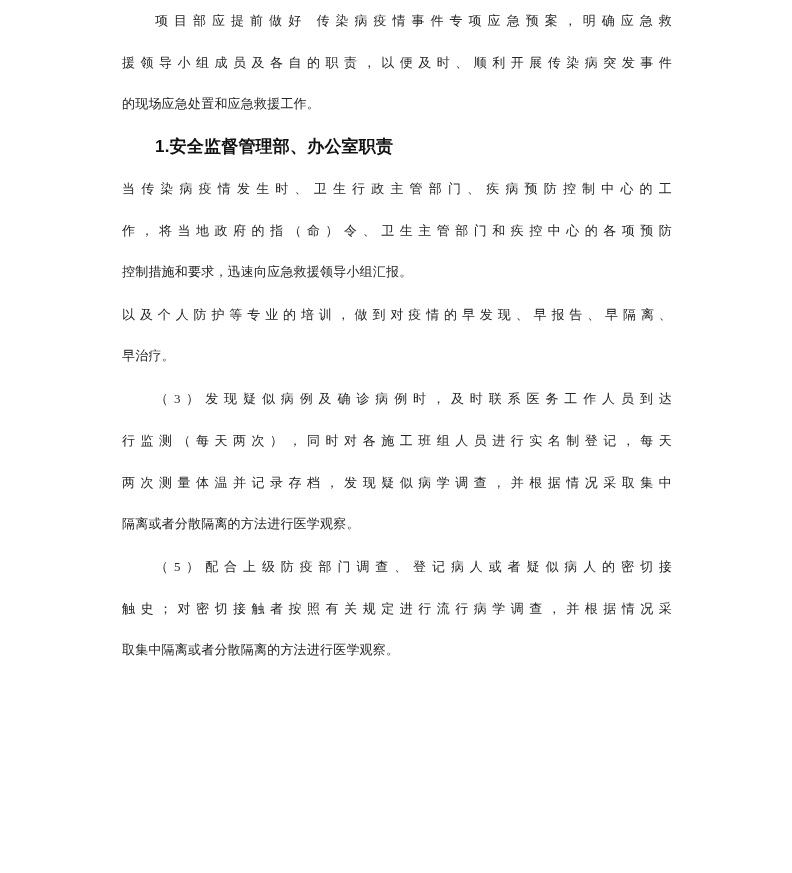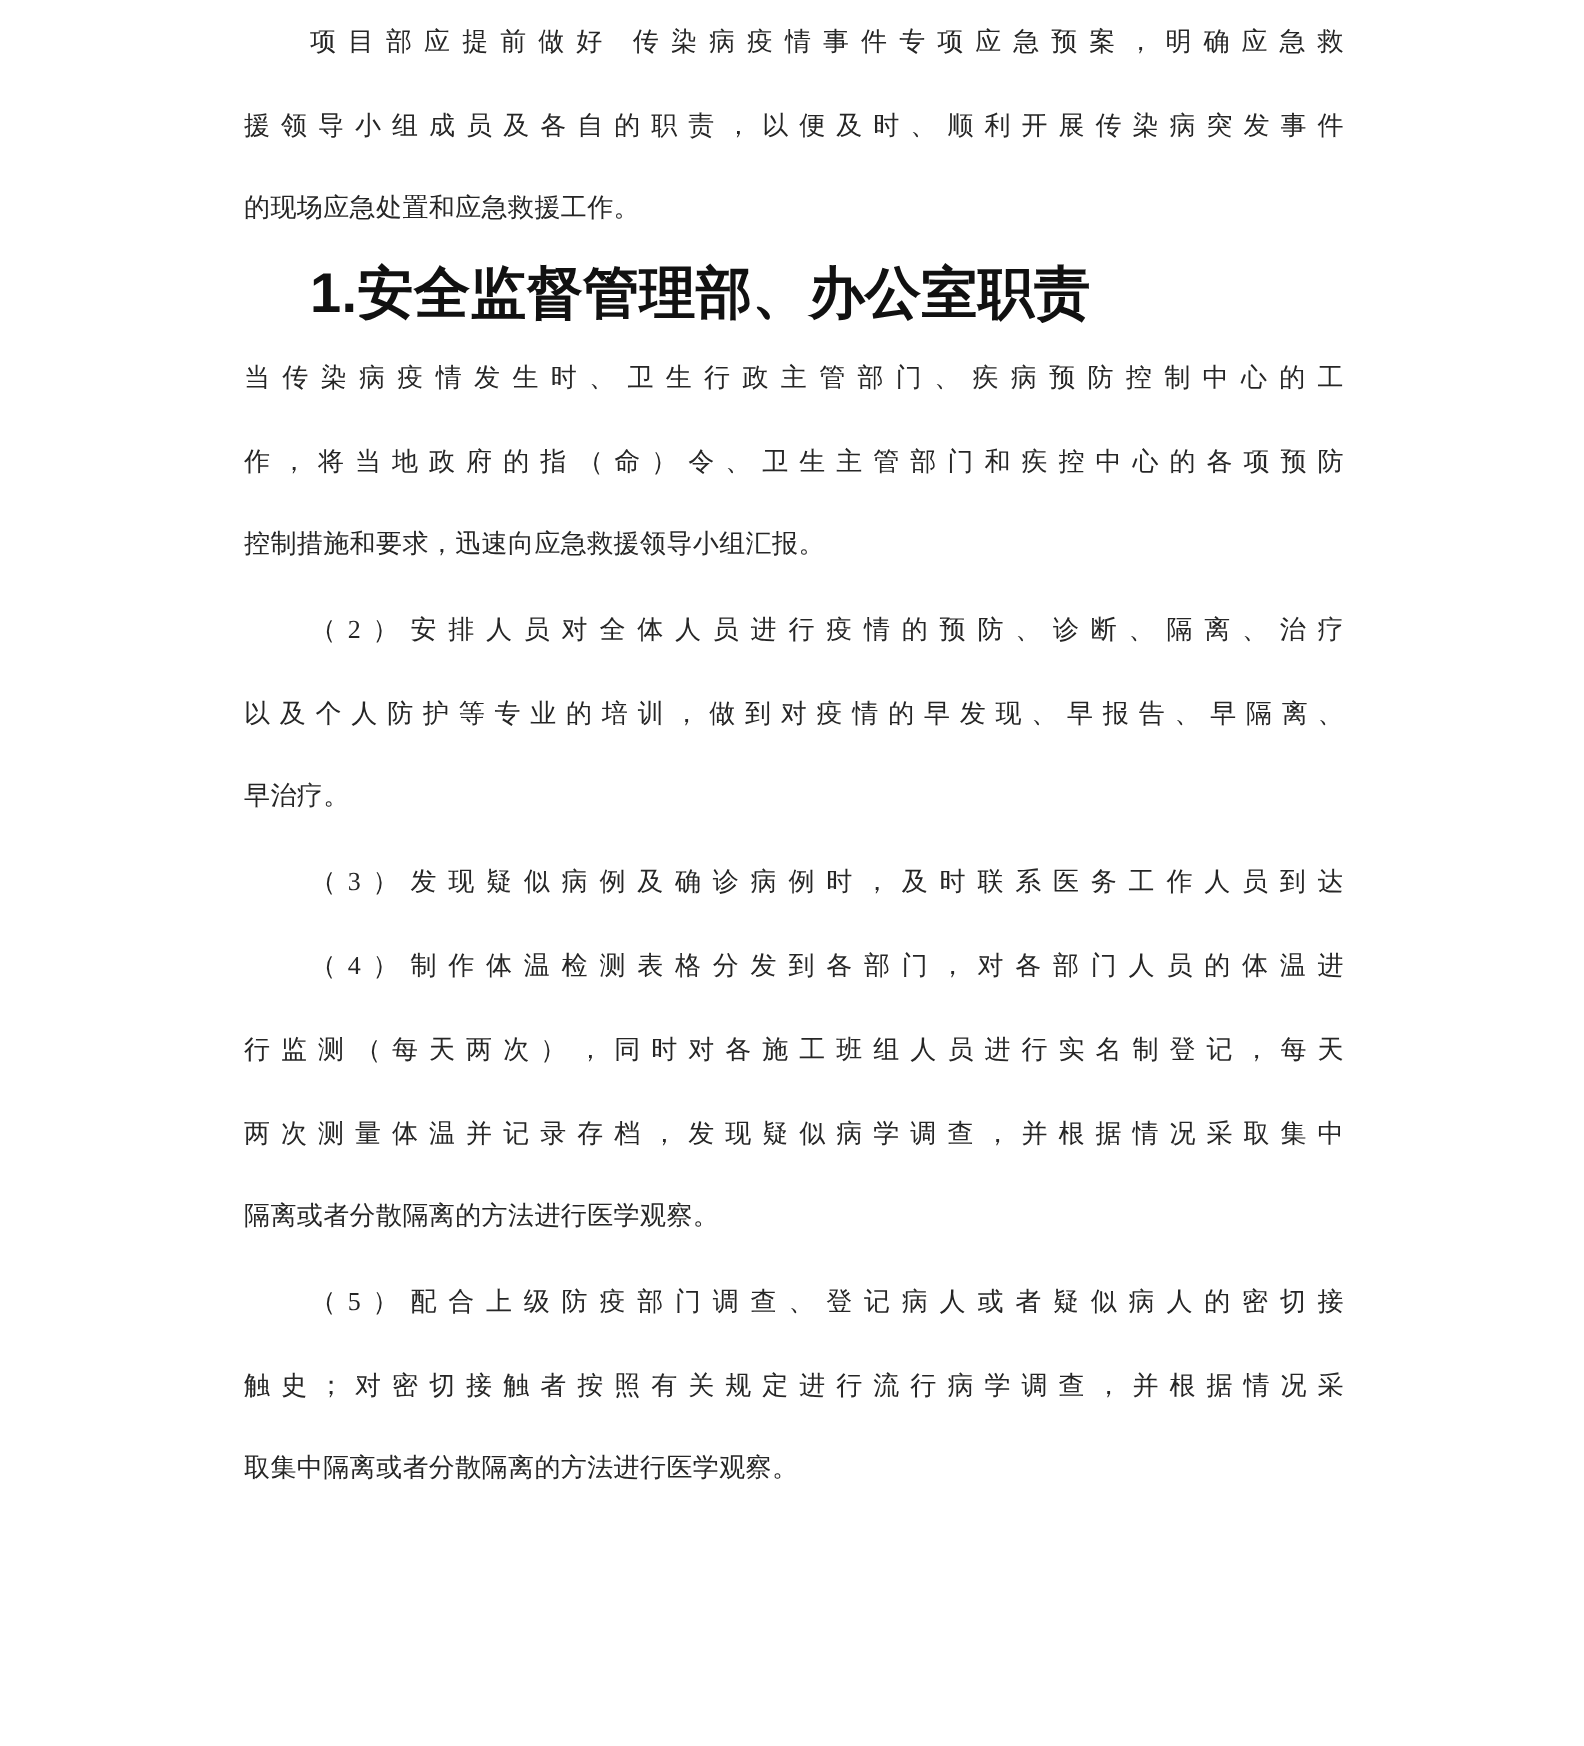--- a/index.html
+++ b/index.html
@@ -44,21 +44,21 @@
   }
   
   .line.last {
     text-align: left;
     text-align-last: left;
     font-family: Liberation Mono, monospace;
   }
   .line.heading {
     font-family: "Liberation Sans", "DejaVu Sans", sans-serif;
     font-weight: bold;
-    font-size: 28px;
+    font-size: 17px;
     color: #111111;
     text-indent: 33px;
     text-align: left;
     text-align-last: left;
   }
 </style>
 </head>
 <body>
 
 <div class="page">
@@ -66,27 +66,25 @@
   <div class="line indent j">项目部应提前做好 传染病疫情事件专项应急预案，明确应急救</div>
   <div class="line j">援领导小组成员及各自的职责，以便及时、顺利开展传染病突发事件</div>
   <div class="line last">的现场应急处置和应急救援工作。</div>
 
   <div class="line heading">1.安全监督管理部、办公室职责</div>
 
   <div class="line j">当传染病疫情发生时、卫生行政主管部门、疾病预防控制中心的工</div>
   <div class="line j">作，将当地政府的指（命）令、卫生主管部门和疾控中心的各项预防</div>
   <div class="line last">控制措施和要求，迅速向应急救援领导小组汇报。</div>
 
-  <div class="line indent j">（2）安排人员对全体人员进行疫情的预防、诊断、隔离、治疗</div>
   <div class="line j">以及个人防护等专业的培训，做到对疫情的早发现、早报告、早隔离、</div>
   <div class="line last">早治疗。</div>
 
   <div class="line indent j">（3）发现疑似病例及确诊病例时，及时联系医务工作人员到达</div>
 
-  <div class="line indent j">（4）制作体温检测表格分发到各部门，对各部门人员的体温进</div>
   <div class="line j">行监测（每天两次），同时对各施工班组人员进行实名制登记，每天</div>
   <div class="line j">两次测量体温并记录存档，发现疑似病学调查，并根据情况采取集中</div>
   <div class="line last">隔离或者分散隔离的方法进行医学观察。</div>
 
   <div class="line indent j">（5）配合上级防疫部门调查、登记病人或者疑似病人的密切接</div>
   <div class="line j">触史；对密切接触者按照有关规定进行流行病学调查，并根据情况采</div>
   <div class="line last">取集中隔离或者分散隔离的方法进行医学观察。</div>
 
 </div>
 

